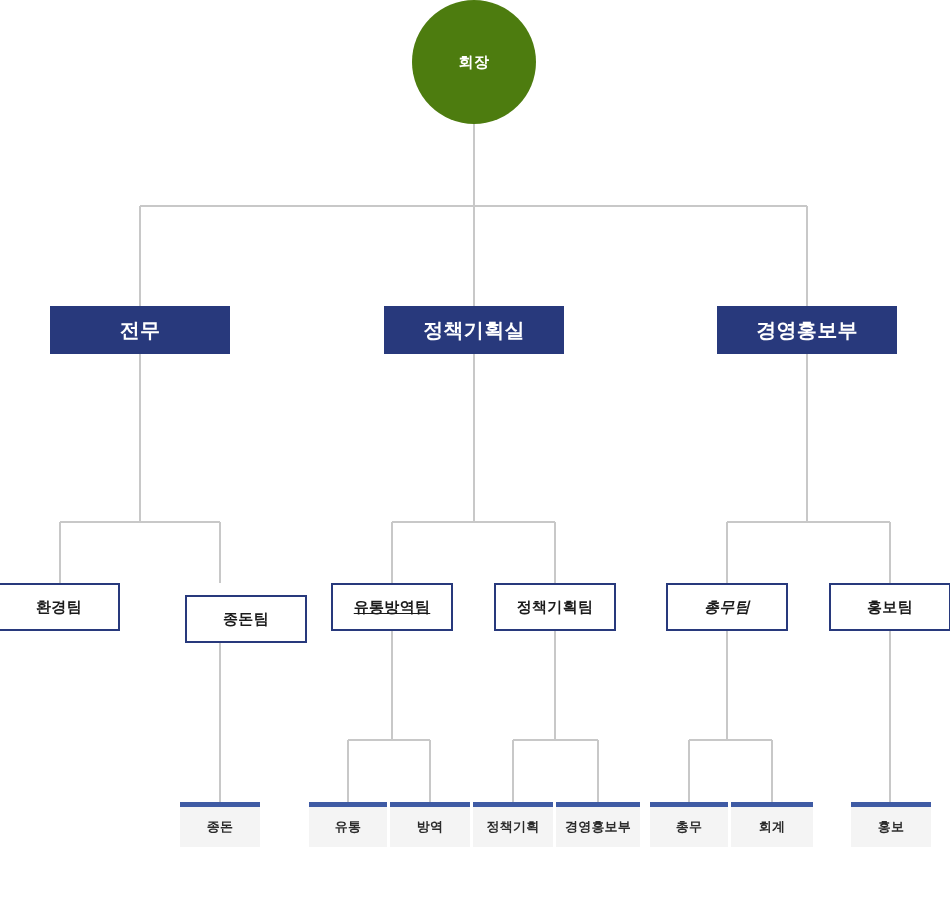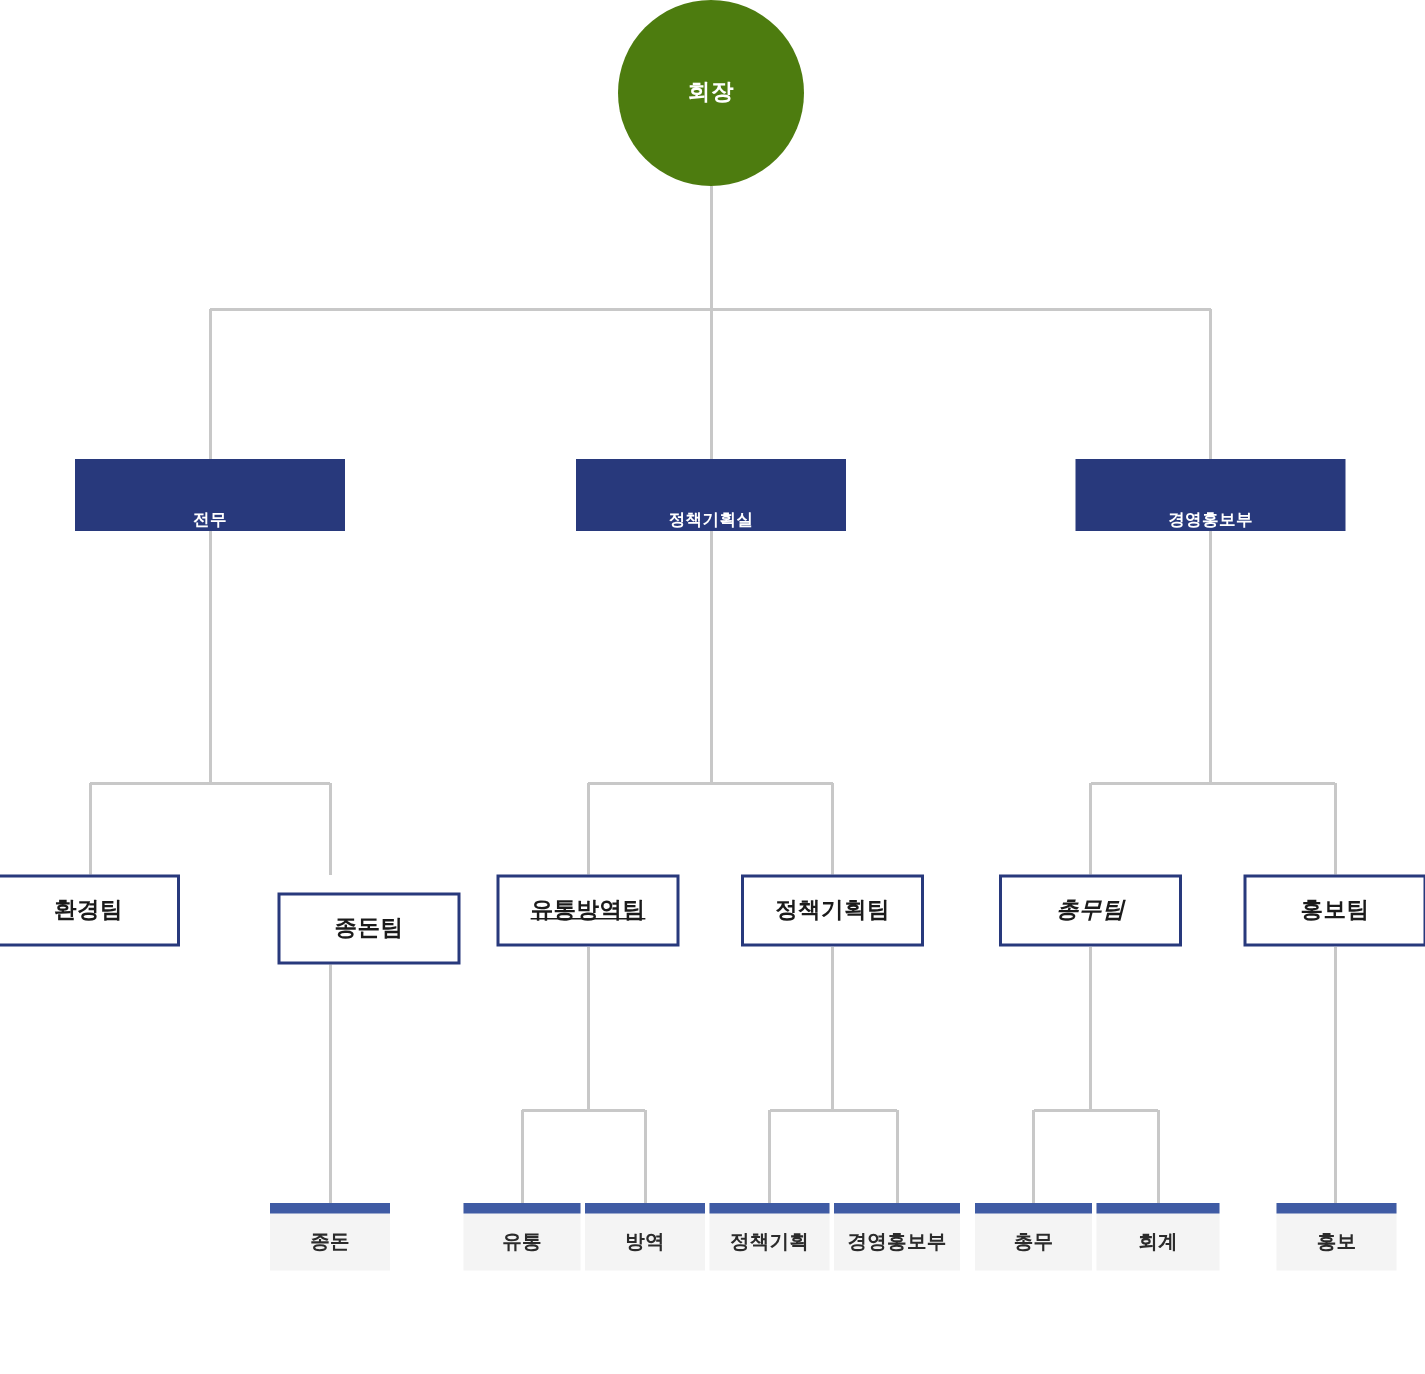--- a/index.html
+++ b/index.html
@@ -45,37 +45,36 @@
     color: #ffffff;
     font-weight: bold;
     font-size: 15px;
     letter-spacing: 0.5px;
   }
   
   .node-division {
     background: #28397c;
     color: #ffffff;
     font-weight: bold;
-    font-size: 11px;
+    font-size: 20px;
     letter-spacing: 0.3px;
-    align-items: flex-end;
   }
   
   .node-team {
     background: #ffffff;
     border: 2px solid #28397c;
     color: #1b1b1b;
     font-weight: bold;
     font-size: 15px;
     letter-spacing: 0.3px;
   }
   
   .node-unit {
     background: #f4f4f4;
-    border-top: 7px solid #8b5cf6;
+    border-top: 5px solid #8b5cf6;
     color: #2b2b2b;
     font-weight: bold;
     font-size: 13px;
     letter-spacing: 0.2px;
   }
 </style>
 </head>
 <body>
 
 <div id="org-chart">

